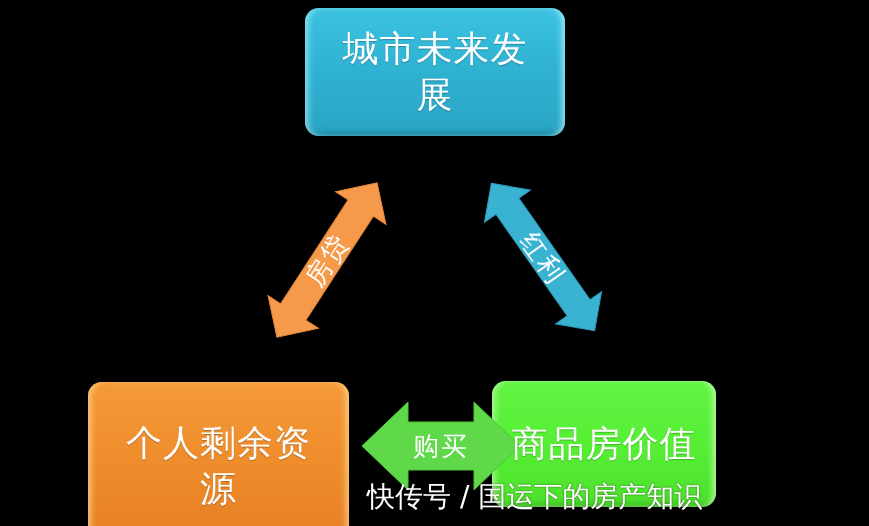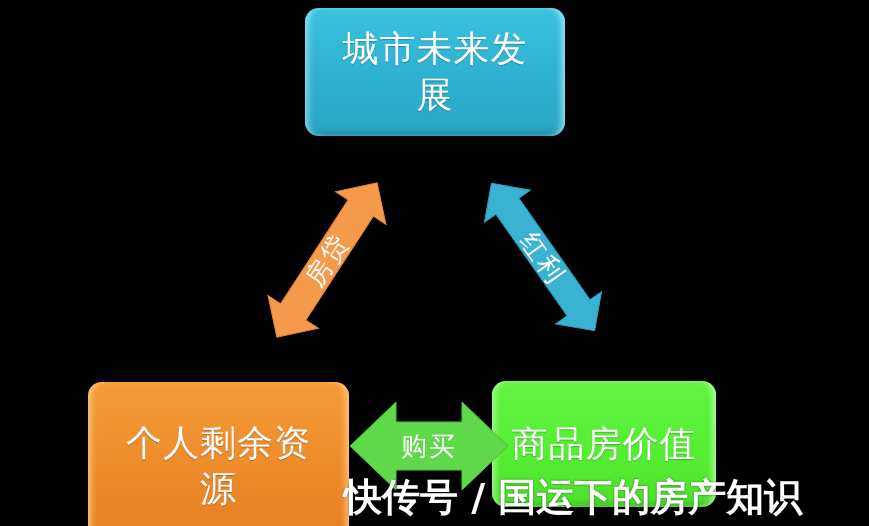--- a/index.html
+++ b/index.html
@@ -74,28 +74,28 @@
       z-index: 2;
       white-space: nowrap;
     }
     #arrow-left {
       left: 257px; top: 178px; width: 140px; height: 164px;
     }
     #arrow-right {
       left: 478px; top: 180px; width: 130px; height: 155px;
     }
     #arrow-bottom {
-      left: 348px; top: 398px; width: 162px; height: 96px;
+      left: 360px; top: 398px; width: 162px; height: 96px;
     }
     #watermark {
       position: absolute;
-      left: 344px; top: 472px;
+      left: 367px; top: 472px;
       font-family: "DejaVu Sans", "Liberation Sans", sans-serif;
-      font-weight: bold;
-      font-size: 38px;
+      font-weight: normal;
+      font-size: 28px;
       line-height: 50px;
       color: #ffffff;
       white-space: nowrap;
       z-index: 10;
       text-shadow: 0 0 2px rgba(0,0,0,0.6);
       letter-spacing: 0px;
     }
   </style>
 </head>
 <body>

